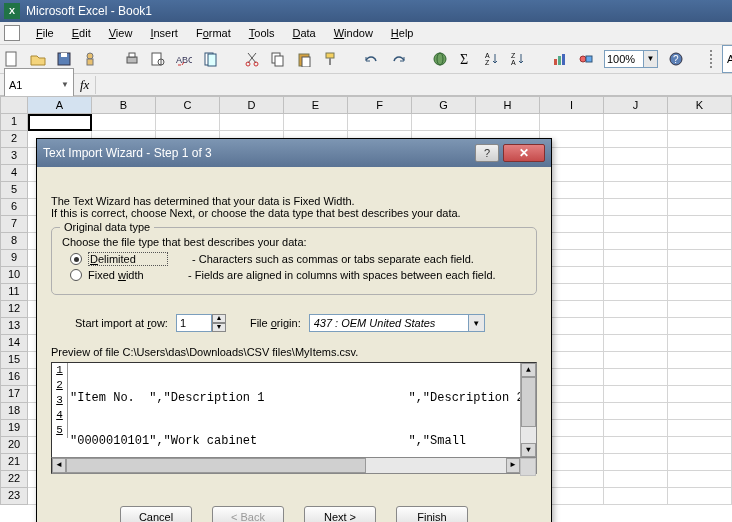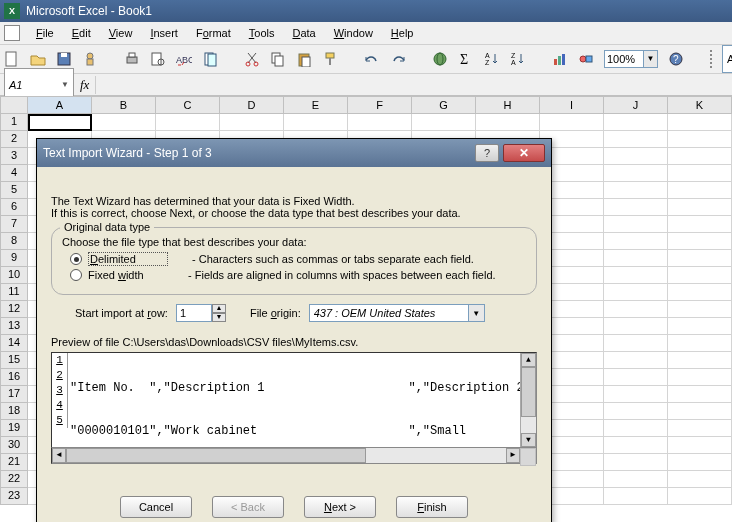--- a/index.html
+++ b/index.html
@@ -54,21 +54,21 @@
 .font-box input { width:60px; height:28px; font-size:11px; border:1px solid #7b9ebd; padding:0 4px;}
 .formula-bar {
   height: 22px;
   background: #f0f0f0;
   border-bottom: 1px solid #c0c0c0;
   display: flex;
   align-items: center;
   padding: 0 4px;
   gap: 6px;
 }
-.name-box { width:70px; height:24px; border:1px solid #999; background:#fff; display:flex;align-items:center;padding:16px 4px; justify-content:space-between;font-style:italic;}
+.name-box { width:70px; height:24px; border:1px solid #999; background:#fff; display:flex;align-items:center;padding:16px 4px; justify-content:space-between;}
 .name-box .dd { font-size:8px; color:#555;}
 .fx { font-style: italic; font-family:serif; font-size:13px;}
 .grid-area { position:relative; background:#fff; }
 .col-headers { display:flex; height:18px; }
 .corner { width:28px; height:18px; background:#e8e8e8; border:1px solid #c0c0c0;}
 .col-h { width:64px; height:18px; background:#e8e8e8; border:1px solid #c0c0c0; border-left:none; text-align:center; line-height:16px;}
 .col-h.sel { background:#d4e2f0;}
 .grid-row { display:flex; height:17px;}
 .row-h { width:28px; height:17px; background:#e8e8e8; border:1px solid #c0c0c0; border-top:none; text-align:center; line-height:15px;}
 .cell { width:64px; height:17px; border-right:1px solid #d4d4d4; border-bottom:1px solid #d4d4d4;}
@@ -95,40 +95,40 @@
 .dialog-titlebar .spacer { flex:1; }
 .dlg-help-btn {
   width:24px;height:18px;background:linear-gradient(#f0f0f0,#d0d0d0);border:1px solid #888;border-radius:2px;display:flex;align-items:center;justify-content:center;font-size:11px;color:#333;margin-right:4px;
 }
 .dlg-close-btn {
   width:42px;height:18px;background:linear-gradient(#e38080,#c54b4b);border:1px solid #803030;border-radius:2px;display:flex;align-items:center;justify-content:center;color:#fff;font-weight:bold;
 }
 .dialog-body { padding: 28px 14px 10px 14px; font-size: 11px; color:#000;}
 .fieldset {
   border: 1px solid #b0b0b0;
-  border-radius: 12px;
+  border-radius: 5px;
   padding: 8px 10px 10px 10px;
   margin-top: 8px;
   position: relative;
 }
 .fieldset .legend {
   position: absolute;
   top: -7px; left: 8px;
   background: #ece9d8;
   padding: 0 4px;
   font-size: 11px;
 }
 .radio-row { display:flex; align-items:center; gap:6px; margin:3px 0; margin-left: 8px;}
 .radio-row .radio {
   width:12px;height:12px;border:1px solid #555;border-radius:50%;display:inline-flex;align-items:center;justify-content:center;background:#fff;
 }
 .radio-row .radio.checked::after { content:'';width:5px;height:5px;border-radius:50%;background:#333;}
 .radio-label { min-width:80px;}
 .radio-label.sel { border:1px dotted #555; padding:0 1px;}
-.opt-row { display:flex; align-items:center; gap:8px; margin-top:9px; margin-left:24px;}
+.opt-row { display:flex; align-items:center; gap:8px; margin-top:19px; margin-left:24px;}
 .spinner { display:flex; }
 .spinner input { width:36px; height:18px; border:1px solid #7b9ebd; font-size:11px; padding:0 3px;}
 .spinner .spins { display:flex; flex-direction:column;}
 .spinner .spins div { width:14px;height:9px;background:#e8e8e8;border:1px solid #888;font-size:7px;line-height:6px;text-align:center;}
 .combo { display:flex; }
 .combo input { width:160px; height:18px; border:1px solid #7b9ebd; font-size:11px; padding:0 4px; background:#fff;font-style:italic;}
 .combo .dd { width:16px;height:18px;background:#e8e8e8;border:1px solid #7b9ebd;border-left:none;display:flex;align-items:center;justify-content:center;font-size:8px;}
 .preview-label { margin:14px 0 4px 0;}
 .preview-box {
   border:1px inset #888;
@@ -616,21 +616,21 @@
         <div class="cell"></div>
         <div class="cell"></div>
         <div class="cell"></div>
         <div class="cell"></div>
         <div class="cell"></div>
         <div class="cell"></div>
         <div class="cell"></div>
         <div class="cell"></div>
       </div>
       <div class="grid-row">
-        <div class="row-h">30</div>
+        <div class="row-h">20</div>
         <div class="cell"></div>
         <div class="cell"></div>
         <div class="cell"></div>
         <div class="cell"></div>
         <div class="cell"></div>
         <div class="cell"></div>
         <div class="cell"></div>
         <div class="cell"></div>
         <div class="cell"></div>
         <div class="cell"></div>

